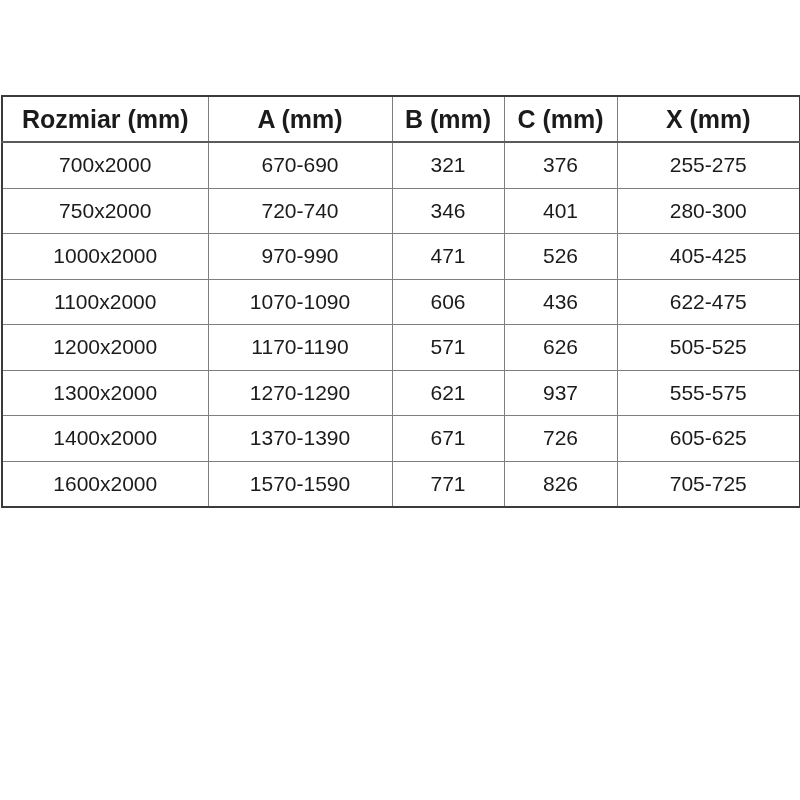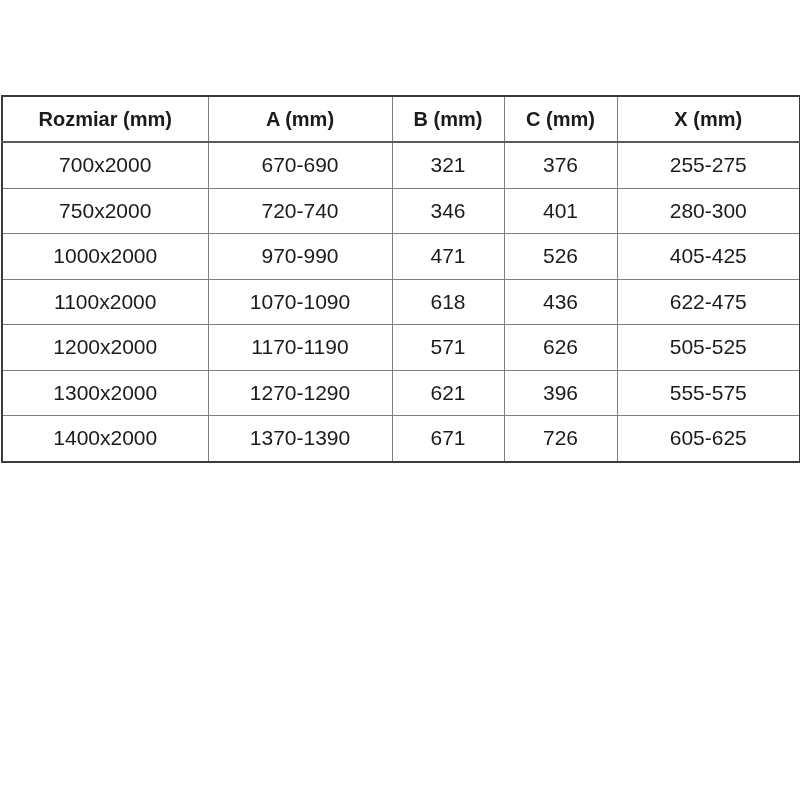--- a/index.html
+++ b/index.html
@@ -40,21 +40,21 @@
     border: 1px solid #7f7f7f;
     text-align: center;
     vertical-align: middle;
     padding: 0;
     color: #1b1b1b;
     overflow: hidden;
     white-space: nowrap;
   }
   table.size-table th {
     height: 44px;
-    font-size: 20px;
+    font-size: 25px;
     font-weight: bold;
     border-bottom: 2px solid #5a5a5a;
   }
   table.size-table td {
     height: 44.5px;
     font-size: 21px;
     font-weight: normal;
   }
 </style>
 </head>
@@ -97,41 +97,48 @@
           <tr>
             <td>1000x2000</td>
             <td>970-990</td>
             <td>471</td>
             <td>526</td>
             <td>405-425</td>
           </tr>
           <tr>
             <td>1100x2000</td>
             <td>1070-1090</td>
-            <td>618</td>
+            <td>606</td>
             <td>436</td>
             <td>622-475</td>
           </tr>
           <tr>
             <td>1200x2000</td>
             <td>1170-1190</td>
             <td>571</td>
             <td>626</td>
             <td>505-525</td>
           </tr>
           <tr>
             <td>1300x2000</td>
             <td>1270-1290</td>
             <td>621</td>
-            <td>396</td>
+            <td>937</td>
             <td>555-575</td>
           </tr>
           <tr>
             <td>1400x2000</td>
             <td>1370-1390</td>
             <td>671</td>
             <td>726</td>
             <td>605-625</td>
           </tr>
+          <tr>
+            <td>1600x2000</td>
+            <td>1570-1590</td>
+            <td>771</td>
+            <td>826</td>
+            <td>705-725</td>
+          </tr>
         </tbody>
     </table>
   </div>
 </div>
 
 </body></html>

